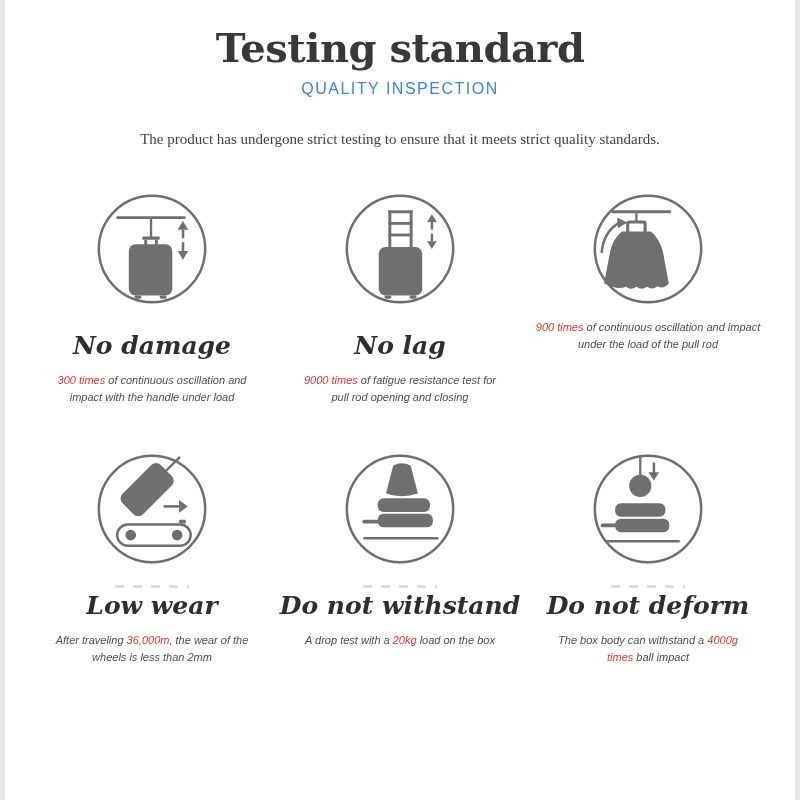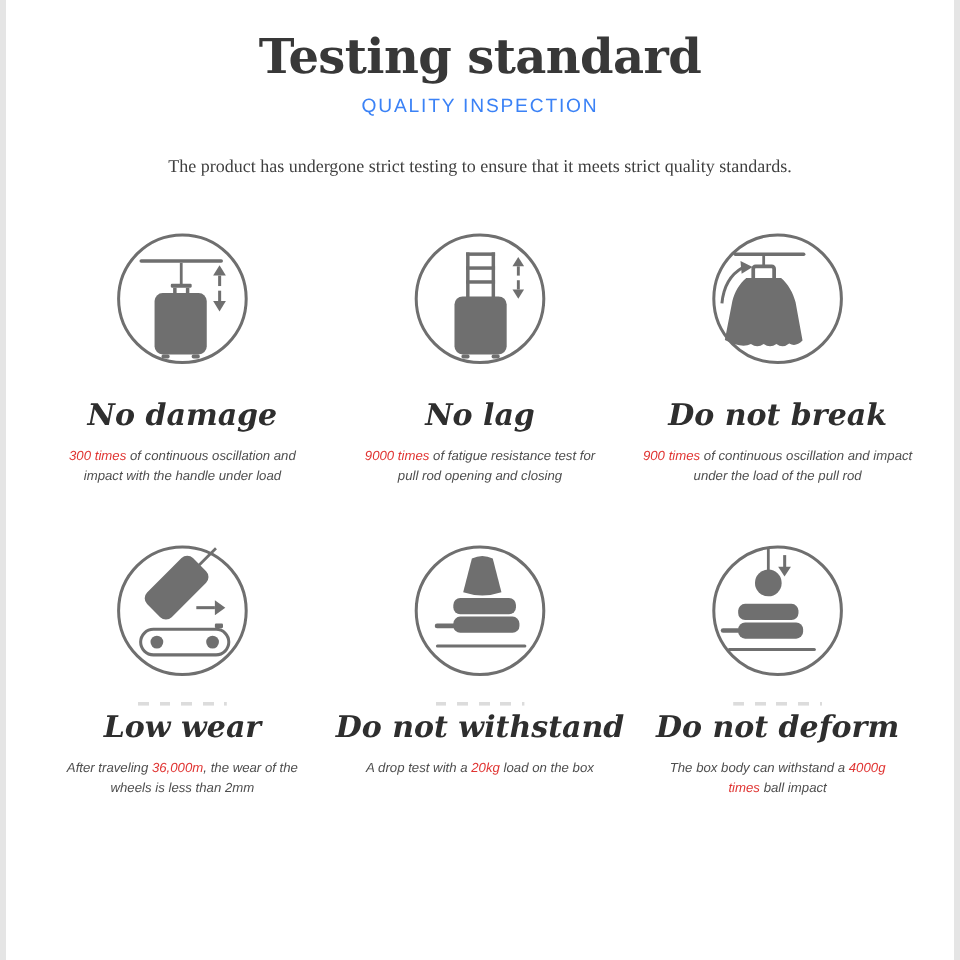--- a/index.html
+++ b/index.html
@@ -145,21 +145,20 @@
       <svg viewBox="0 0 120 120" aria-hidden="true">
         <circle class="ico-stroke" cx="60" cy="60" r="55" stroke-width="2.6"></circle>
         <rect class="ico" x="22" y="20" width="62" height="3" rx="1.5"></rect>
         <rect class="ico" x="46.8" y="23" width="2.4" height="10"></rect>
         <rect class="ico-stroke" x="39" y="32" width="18" height="12" rx="2" stroke-width="3.2"></rect>
         <path class="ico" d="M33 42 L63 42 C69 47 73.5 55 75.5 63 L81.5 96 Q75.5 102 70 98.5 Q64.5 103 59 99 Q53.5 103 48 99 Q42.5 103 37 99 Q29 103 14.5 95.5 L21 62 C23 54 27 47 33 42 Z"></path>
         <path class="ico-stroke" d="M12 64 Q14 42 30 33" stroke-width="2.6"></path>
         <path class="ico" d="M28 27.5 l10.5 5 -9.5 6 z"></path>
       </svg>
     </div>
-    <div class="card-title">Do not break</div>
     <div class="card-desc" style="max-width:228px"><span class="hl">900 times</span><span> of continuous oscillation and impact under the load of the pull rod</span></div>
   </div>
 
   <div class="card has-artifact">
     <div class="icon-wrap">
       <svg viewBox="0 0 120 120" aria-hidden="true">
         <circle class="ico-stroke" cx="60" cy="60" r="55" stroke-width="2.6"></circle>
         <g transform="rotate(45 55 40)">
           <rect class="ico" x="53.8" y="-8" width="2.4" height="22"></rect>
           <rect class="ico" x="40" y="12" width="30" height="56" rx="7"></rect>

